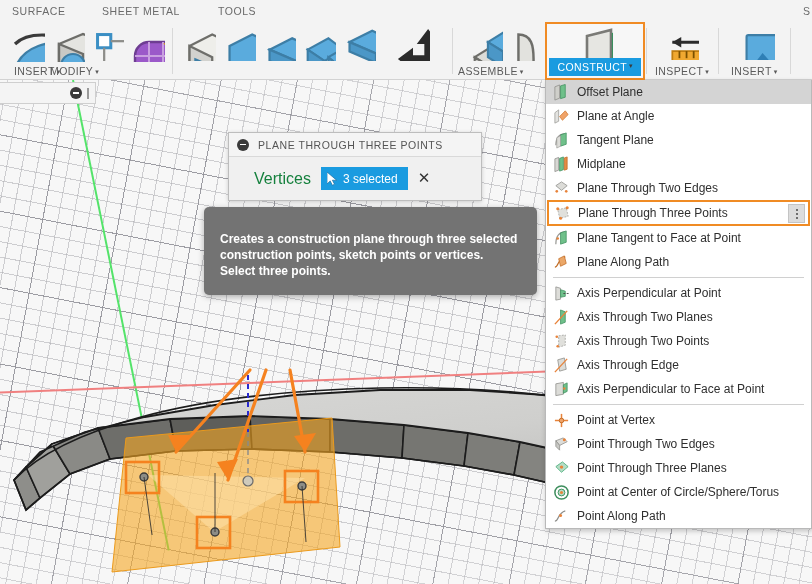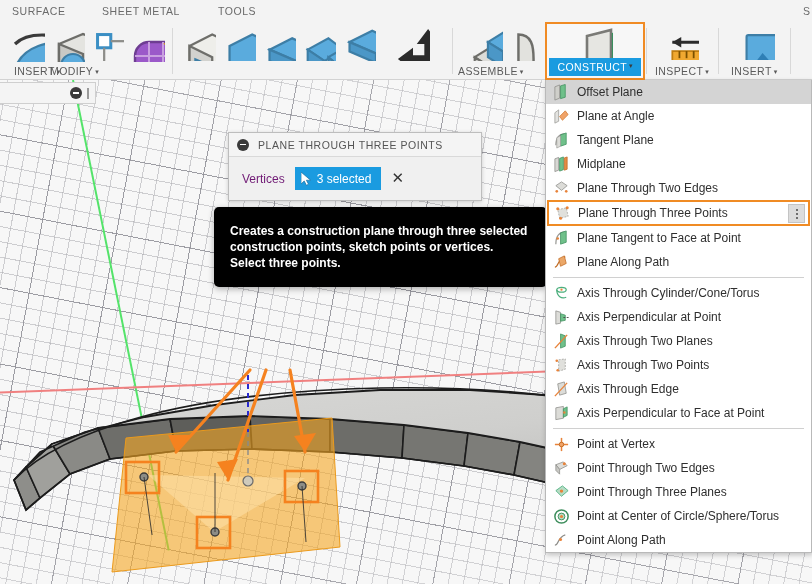--- a/index.html
+++ b/index.html
@@ -153,38 +153,38 @@
   }
   .collapse-dot {
     width: 12px; height: 12px; border-radius: 50%;
     background: #3a3a3a;
     display: flex; align-items: center; justify-content: center;
   }
   .collapse-dot i { width: 6px; height: 1.6px; background: #fff; display: block; }
   #dialog-body {
     height: 43px; display: flex; align-items: center; padding-left: 13px; gap: 10px;
   }
-  #vertices-label { font-size: 12px; color: #701a75; }
+  #vertices-label { font-size: 16px; color: #15803d; margin-left: 12px; }
   #sel-chip {
     background: #1a9be0; color: #fff;
     height: 23px; min-width: 83px;
     display: flex; align-items: center; gap: 5px;
     padding: 0 10px 0 6px; font-size: 12px;
   }
   #clear-x {
     font-size: 15px; color: #333; line-height: 1; font-weight: 600;
     font-family: "DejaVu Sans", sans-serif;
   }
 
   
   #tooltip {
-    position: absolute; left: 214px; top: 207px; width: 333px;
-    background: #000000; color: #fff;
+    position: absolute; left: 204px; top: 207px; width: 333px;
+    background: #737373; color: #fff;
     border-radius: 5px;
-    padding: 16px 18px 16px 16px;
+    padding: 24px 18px 16px 16px;
     z-index: 35;
     box-shadow: 0 2px 6px rgba(0,0,0,.3);
   }
   #tooltip p { font-size: 12px; font-weight: bold; line-height: 16px; }
   #tooltip p.second { margin-top: 0; }
 
   
   #browser-collapse {
     position: absolute; left: 0px; top: 82px; width: 96px; height: 22px;
     background: #f4f4f4; border: 1px solid #cfcfcf; border-left: none;
@@ -556,30 +556,20 @@
           <path d="M2,14 C6,14 5,4 13,3" fill="none" stroke="#c06a22" stroke-width="1.3"></path>
           <polygon points="6,5 12,2 14,10 8,13" fill="#eba768" stroke="#c06a22" stroke-width=".8"></polygon>
         </svg>
       </span>
       <span class="mi-label">Plane Along Path</span>
     </div>
     <div class="msep"></div>
     <div class="mi">
       <span class="mi-icon">
         <svg width="17" height="17" viewBox="0 0 18 18">
-          <ellipse cx="9" cy="5" rx="5" ry="2.6" fill="none" stroke="#4caf7d" stroke-width="1.3"></ellipse>
-          <path d="M4,5 C4,12 9,15 14,13" fill="none" stroke="#4caf7d" stroke-width="1.3"></path>
-          <circle cx="9" cy="5" r="1.2" fill="#e8833a"></circle>
-        </svg>
-      </span>
-      <span class="mi-label">Axis Through Cylinder/Cone/Torus</span>
-    </div>
-    <div class="mi">
-      <span class="mi-icon">
-        <svg width="17" height="17" viewBox="0 0 18 18">
           <polygon points="3,2 8,3.5 8,15 3,16" fill="#ddddd9" stroke="#8d8d89" stroke-width=".8"></polygon>
           <polygon points="8,5 13,6.5 13,12 8,13" fill="#6fc08a" stroke="#3f8f5e" stroke-width=".8"></polygon>
           <line x1="11" y1="9" x2="17" y2="9" stroke="#4a4a4a" stroke-width="1" stroke-dasharray="2,1.5"></line>
         </svg>
       </span>
       <span class="mi-label">Axis Perpendicular at Point</span>
     </div>
     <div class="mi">
       <span class="mi-icon">
         <svg width="17" height="17" viewBox="0 0 18 18">

